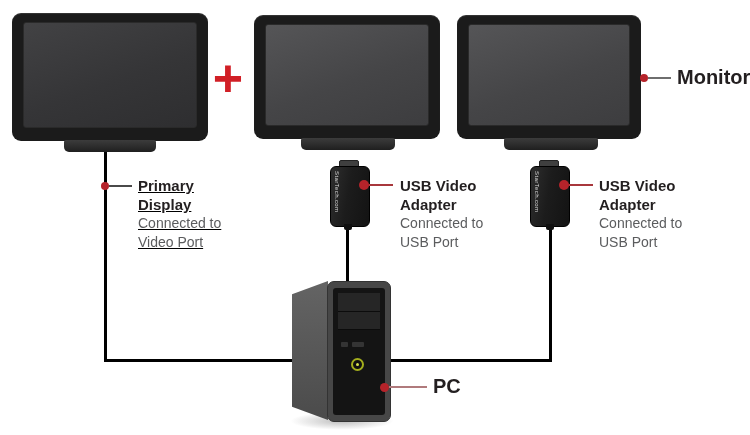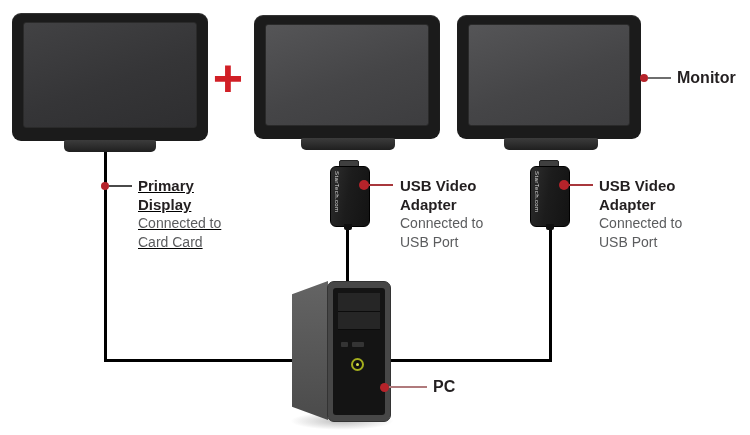--- a/index.html
+++ b/index.html
@@ -37,21 +37,21 @@
   
   .dot{position:absolute;background:#b5232a;border-radius:50%;}
   .leader{position:absolute;height:2px;}
   .leader.gray{background:#6e6e6e;}
   .leader.dark{background:#4a4a4a;}
   .leader.red{background:#a8373c;}
   .leader.rose{background:#b07a7c;}
   .lbl{position:absolute;}
   .lbl .title{font-weight:bold;color:#231f20;font-size:15px;line-height:19px;}
   .lbl .sub{color:#5b5c5e;font-size:14px;line-height:19px;}
-  .lbl.big .title{font-size:16px;white-space:nowrap;}
+  .lbl.big .title{font-size:20px;white-space:nowrap;}
 </style>
 </head>
 <body>
 
 <div class="stage">
 
   <div class="cable" style="left:104px;top:150px;width:3px;height:212px;"></div>
   <div class="cable" style="left:104px;top:359px;width:192px;height:3px;"></div>
   <div class="cable" style="left:346px;top:224px;width:3px;height:60px;"></div>
   <div class="cable" style="left:549px;top:224px;width:3px;height:138px;"></div>
@@ -95,21 +95,21 @@
       <div class="pc-btn" style="left:8px;top:54px;width:7px;height:5px;"></div>
       <div class="pc-btn" style="left:19px;top:54px;width:12px;height:5px;"></div>
       <div class="power-button" style="left:18px;top:70px;"></div>
     </div>
   </div>
 
   <div class="dot" style="left:101px;top:182px;width:8px;height:8px;"></div>
   <div class="leader dark" style="left:109px;top:185px;width:23px;"></div>
   <div class="lbl" style="left:138px;top:176px;text-decoration:underline;">
     <div class="title" style="width:80px;">Primary Display</div>
-    <div class="sub" style="width:105px;">Connected to Card Card</div>
+    <div class="sub" style="width:105px;">Connected to Video Port</div>
   </div>
 
   <div class="dot" style="left:359px;top:180px;width:10px;height:10px;"></div>
   <div class="leader red" style="left:369px;top:184px;width:24px;"></div>
   <div class="lbl" style="left:400px;top:176px;">
     <div class="title" style="width:85px;">USB Video Adapter</div>
     <div class="sub" style="width:110px;">Connected to USB Port</div>
   </div>
 
   <div class="dot" style="left:559px;top:180px;width:10px;height:10px;"></div>

